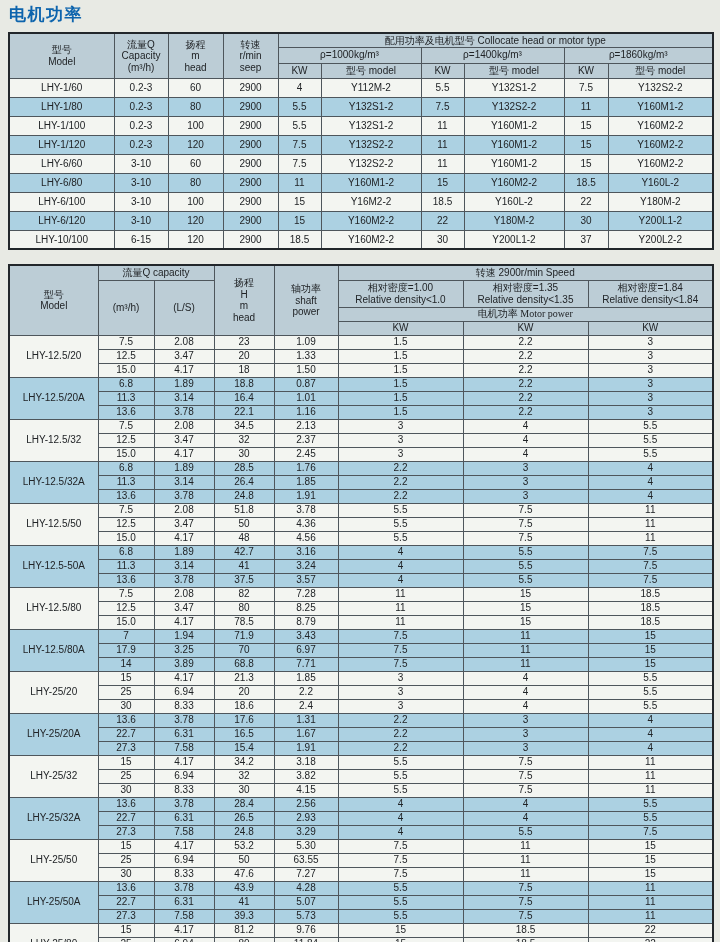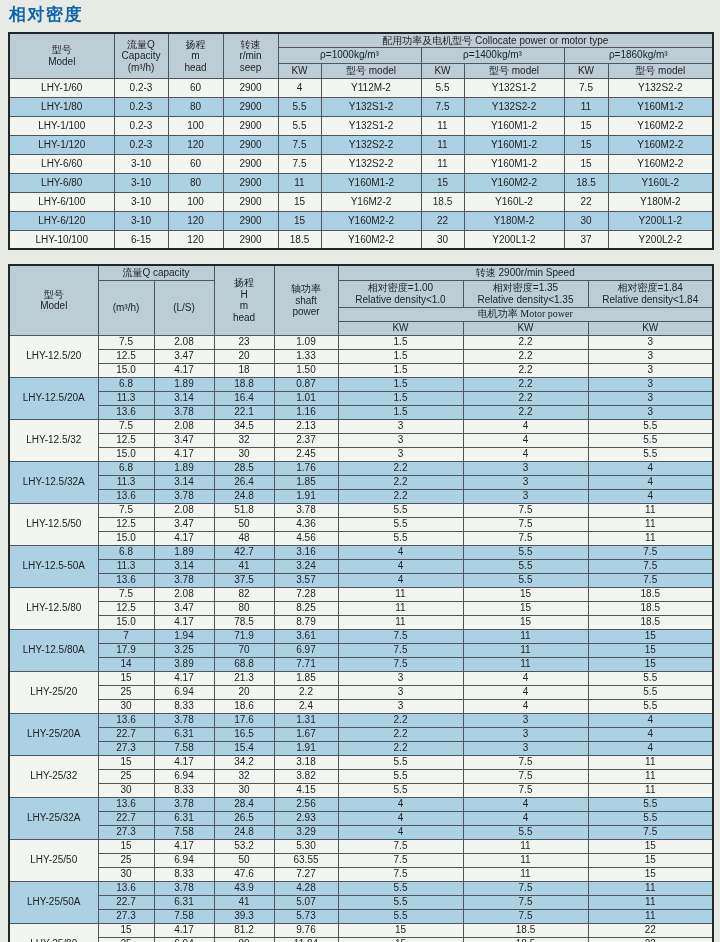--- a/index.html
+++ b/index.html
@@ -37,21 +37,21 @@
   #t2 thead tr:nth-child(2){height:27px;}
   #t2 thead tr:nth-child(3){height:14px;font-family:Liberation Serif, serif;}
   #t2 thead tr:nth-child(4){height:14px;}
   tr.alt td{background:#acd1e2;}
   td.model{font-size:10px;}
 </style>
 </head>
 <body>
 
 <div class="titles">
-  <div class="title-zh">相对密度</div>
+  <div class="title-zh">电机功率</div>
 </div>
 
 <table id="t1">
   <colgroup>
     <col style="width:105px">
       <col style="width:54px">
       <col style="width:55px">
       <col style="width:55px">
     <col style="width:43px">
       <col style="width:100px">
@@ -66,21 +66,21 @@
 Model</th>
       <th rowspan="3">流量Q
 Capacity
 (m³/h)</th>
       <th rowspan="3">扬程
 m
 head</th>
       <th rowspan="3">转速
 r/min
 seep</th>
-      <th colspan="6">配用功率及电机型号   Collocate power or motor type</th>
+      <th colspan="6">配用功率及电机型号   Collocate head or motor type</th>
     </tr>
     <tr>
       <th colspan="2">ρ=1000kg/m³</th>
       <th colspan="2">ρ=1400kg/m³</th>
       <th colspan="2">ρ=1860kg/m³</th>
     </tr>
     <tr>
       <th>KW</th>
       <th>型号 model</th>
       <th>KW</th>
@@ -440,21 +440,21 @@
         <td>8.79</td>
         <td>11</td>
         <td>15</td>
         <td>18.5</td>
       </tr>
       <tr class="alt">
         <td class="model" rowspan="3">LHY-12.5/80A</td>
         <td>7</td>
         <td>1.94</td>
         <td>71.9</td>
-        <td>3.61</td>
+        <td>3.43</td>
         <td>7.5</td>
         <td>11</td>
         <td>15</td>
       </tr>
       <tr class="alt">
         <td>17.9</td>
         <td>3.25</td>
         <td>70</td>
         <td>6.97</td>
         <td>7.5</td>

